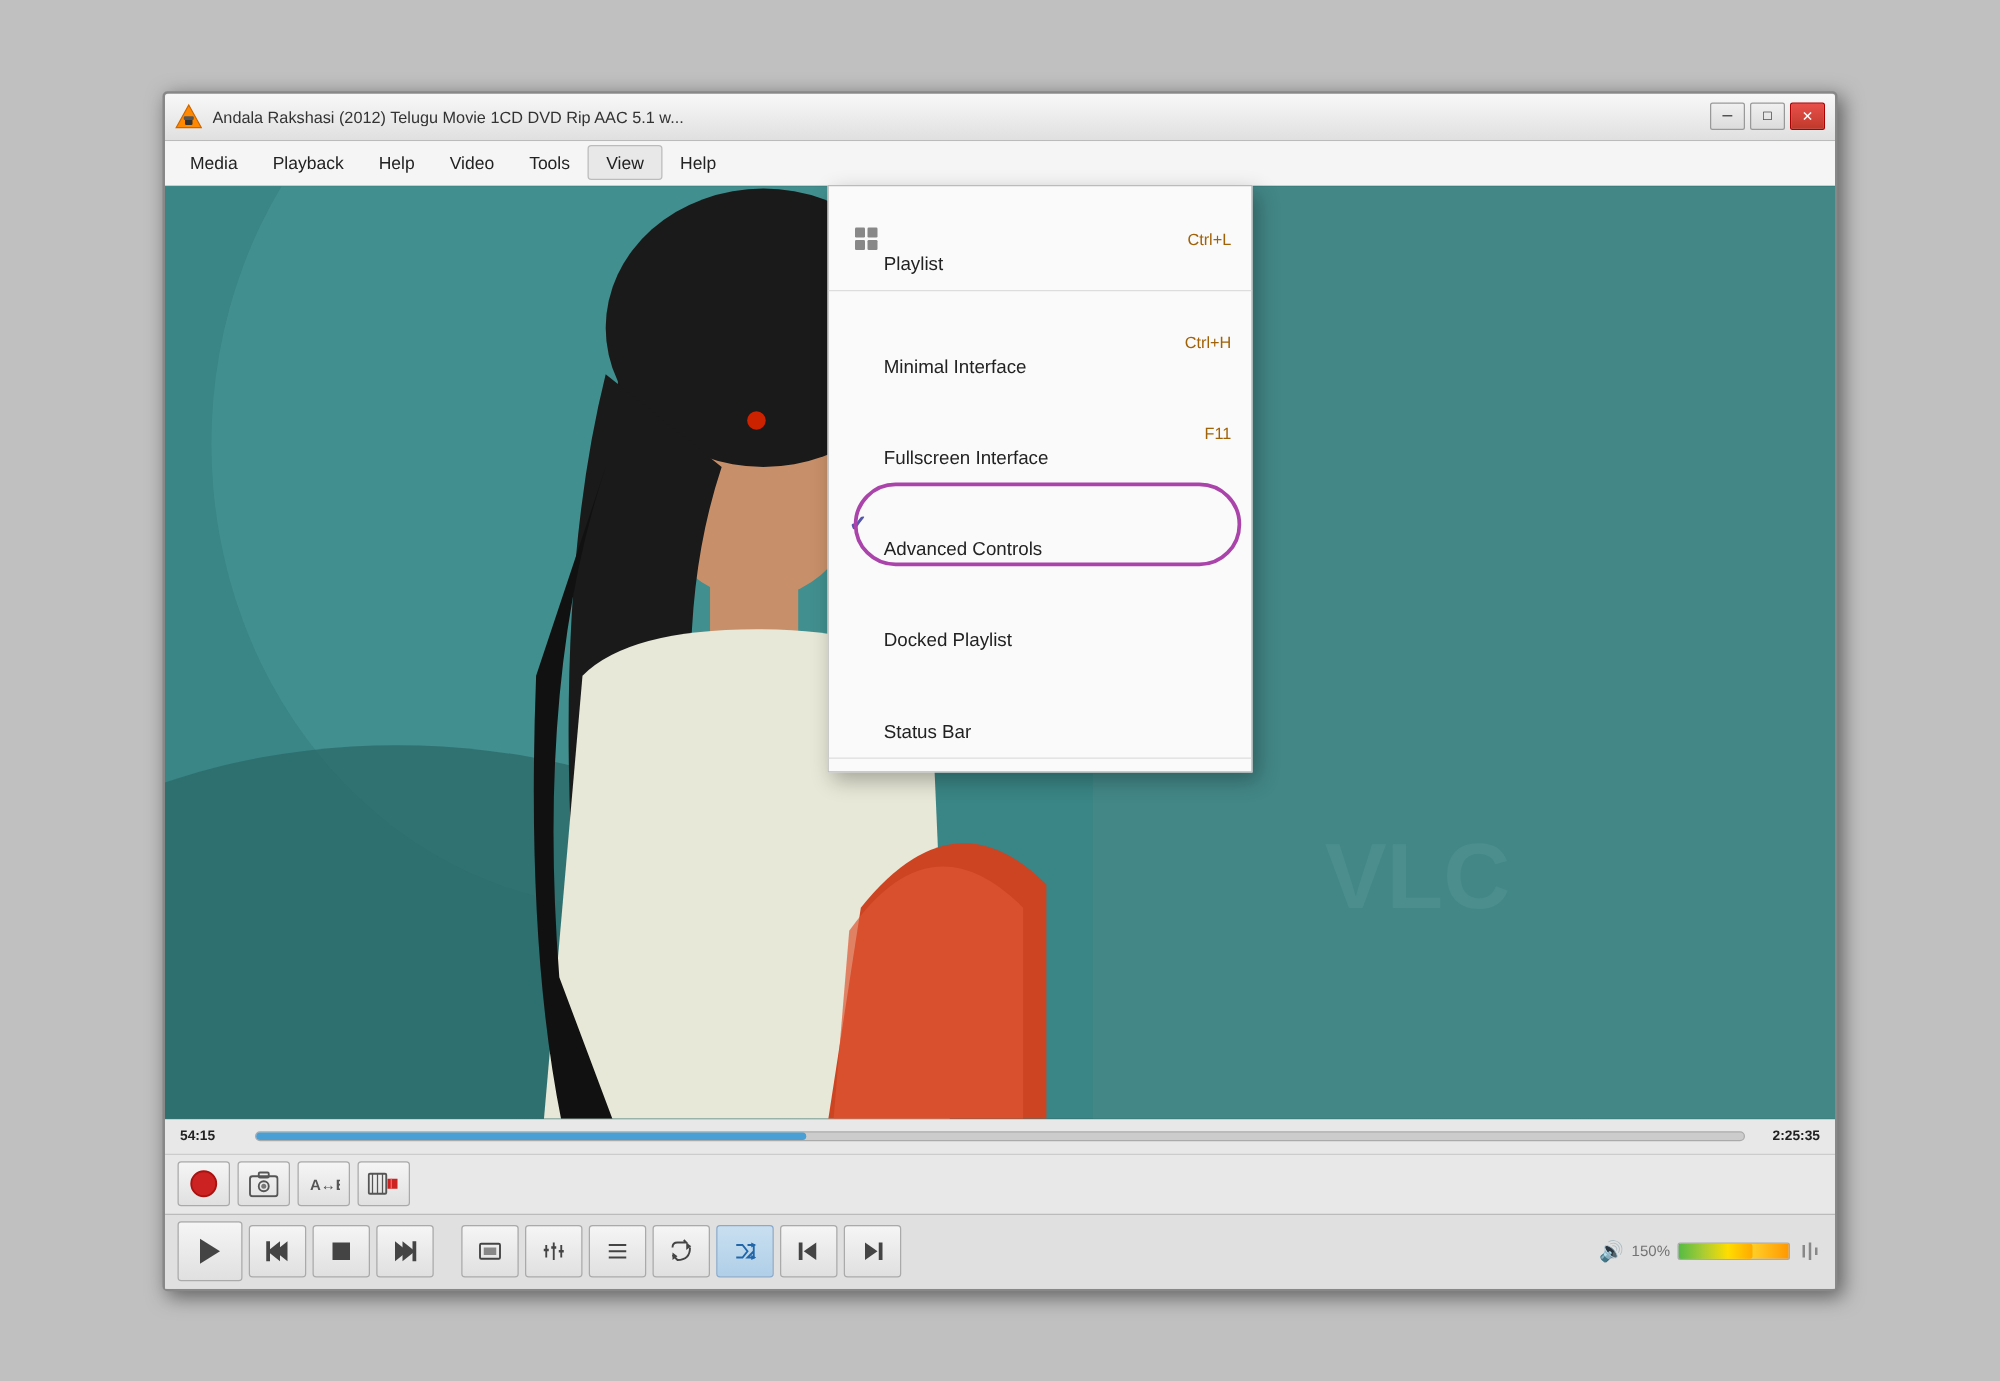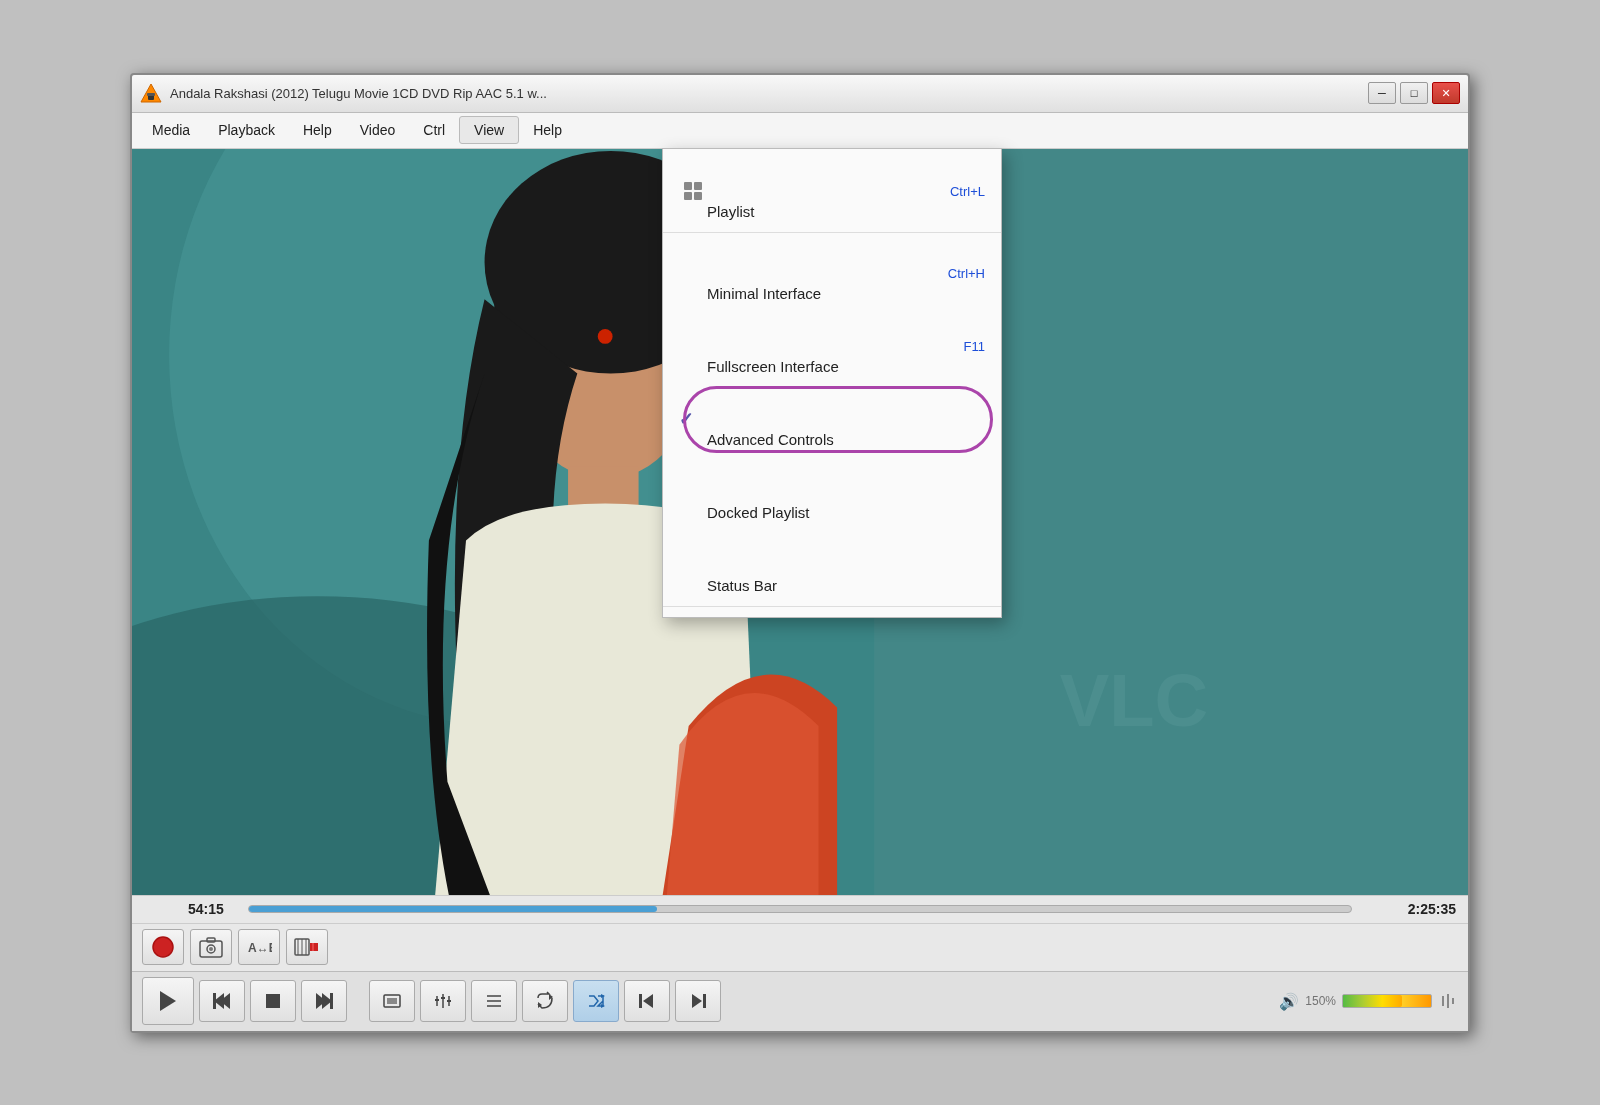--- a/index.html
+++ b/index.html
@@ -112,25 +112,24 @@
       background: #e8e8e8;
       height: 28px;
       display: flex;
       align-items: center;
       padding: 0 12px;
       gap: 10px;
       border-top: 1px solid #ccc;
       flex-shrink: 0;
     }
     .time-label {
-      font-size: 14px;
+      font-size: 11px;
       color: #222;
       font-weight: bold;
       min-width: 50px;
-      margin-left: 44px;
     }
     .seek-bar {
       flex: 1;
       height: 8px;
       background: #ccc;
       border-radius: 4px;
       position: relative;
       border: 1px solid #aaa;
     }
     .seek-fill {
@@ -246,21 +245,21 @@
       color: #5555aa;
       font-weight: bold;
     }
     .menu-label {
       flex: 1;
       font-size: 15px;
       margin-top: 40px;
     }
     .menu-shortcut {
       font-size: 13px;
-      color: #1d4ed8;
+      color: #a16207;
       margin-left: 40px;
     }
     .menu-arrow {
       font-size: 12px;
       color: #555;
     }
     .menu-icon {
       width: 28px;
       flex-shrink: 0;
       display: flex;
@@ -300,21 +299,21 @@
       <div class="tb-btn">□</div>
       <div class="tb-btn close">✕</div>
     </div>
   </div>
 
   <div class="menu-bar">
     <div class="menu-item">Media</div>
     <div class="menu-item">Playback</div>
     <div class="menu-item">Help</div>
     <div class="menu-item">Video</div>
-    <div class="menu-item">Ctrl</div>
+    <div class="menu-item">Tools</div>
     <div class="menu-item active" style="position:relative;">View</div>
     <div class="menu-item">Help</div>
 
     <div class="view-menu" style="left: 530px;">
 
       <div class="menu-row">
         <div class="menu-icon">
           <div class="playlist-icon">
             <div class="playlist-icon-cell"></div>
             <div class="playlist-icon-cell"></div>

